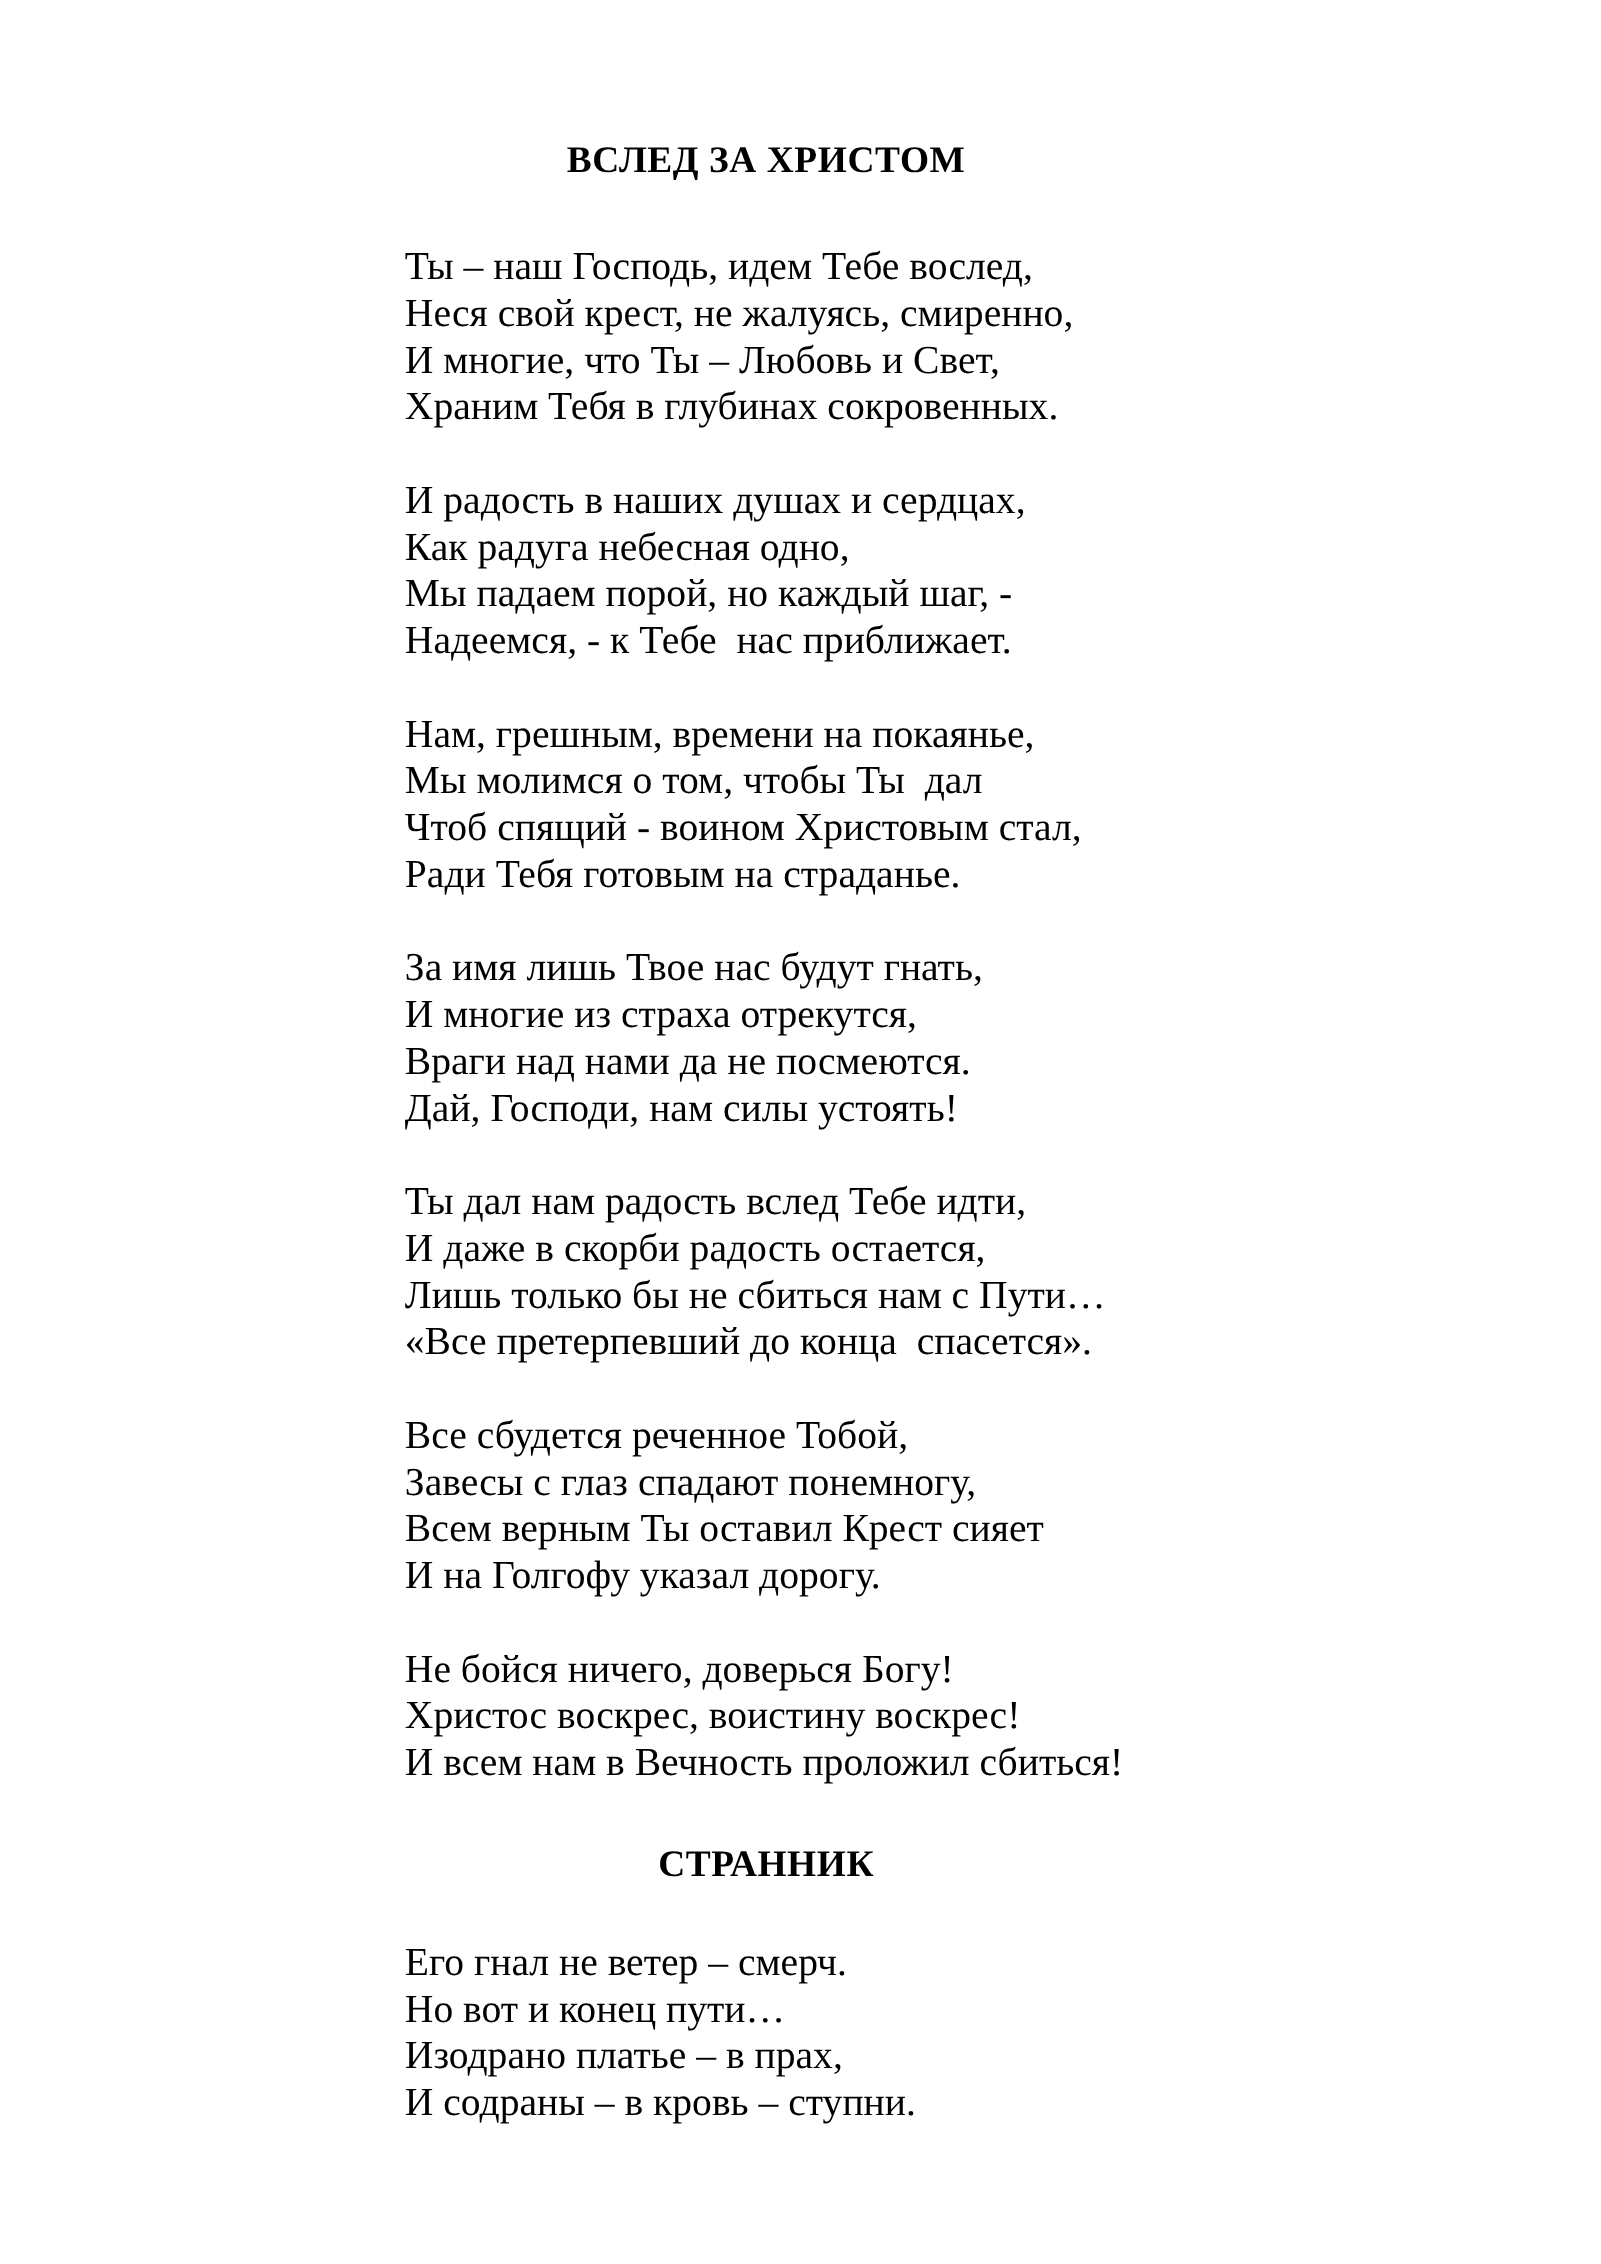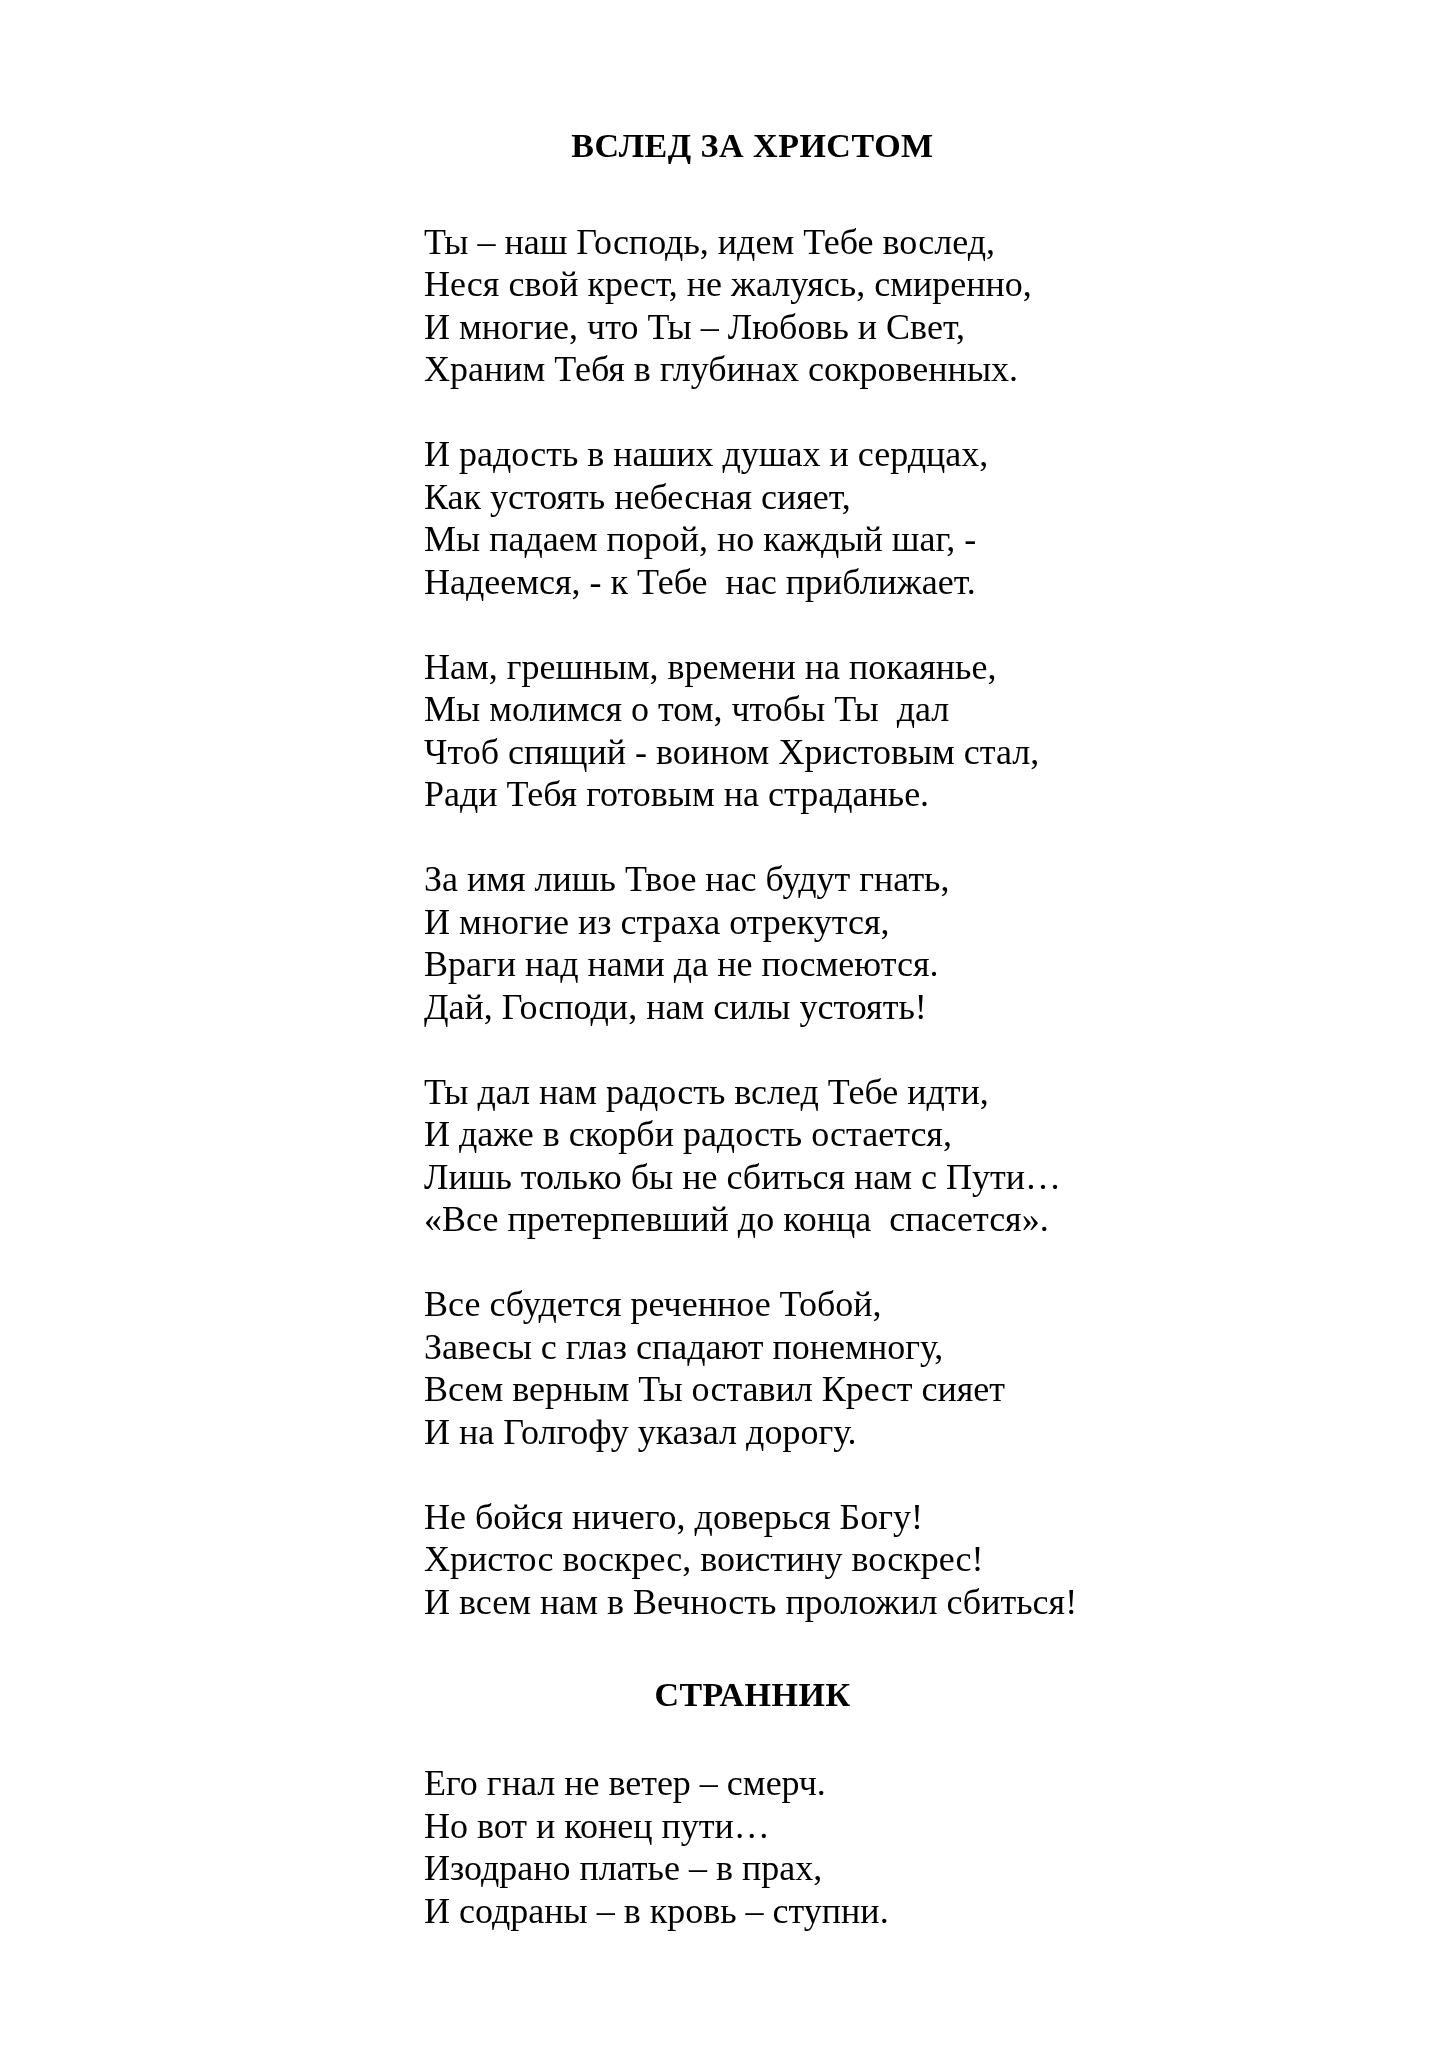--- a/index.html
+++ b/index.html
@@ -17,24 +17,23 @@
     position: relative;
     width: 1455px;
     height: 2058px;
     margin: 0 auto;
     background: #ffffff;
     overflow: hidden;
     box-sizing: border-box;
   }
   .content {
     position: absolute;
-    left: 12px;
+    left: 0;
     top: 0;
     width: 1393px;
-    padding-left: 44px;
   }
   .poem {
     width: 100%;
   }
   .poem-title {
     font-size: 34px;
     font-weight: bold;
     text-align: center;
     letter-spacing: 0.5px;
     line-height: 1.2;
@@ -86,21 +85,21 @@
         <div class="stanza">
           <div class="verse-line">Ты – наш Господь, идем Тебе вослед,</div>
           <div class="verse-line">Неся свой крест, не жалуясь, смиренно,</div>
           <div class="verse-line">И многие, что Ты – Любовь и Свет,</div>
           <div class="verse-line">Храним Тебя в глубинах сокровенных.</div>
         </div>
         <div class="stanza-gap"></div>
 
         <div class="stanza">
           <div class="verse-line">И радость в наших душах и сердцах,</div>
-          <div class="verse-line">Как устоять небесная сияет,</div>
+          <div class="verse-line">Как радуга небесная одно,</div>
           <div class="verse-line">Мы падаем порой, но каждый шаг, -</div>
           <div class="verse-line">Надеемся, - к Тебе  нас приближает.</div>
         </div>
         <div class="stanza-gap"></div>
 
         <div class="stanza">
           <div class="verse-line">Нам, грешным, времени на покаянье,</div>
           <div class="verse-line">Мы молимся о том, чтобы Ты  дал</div>
           <div class="verse-line">Чтоб спящий - воином Христовым стал,</div>
           <div class="verse-line">Ради Тебя готовым на страданье.</div>

